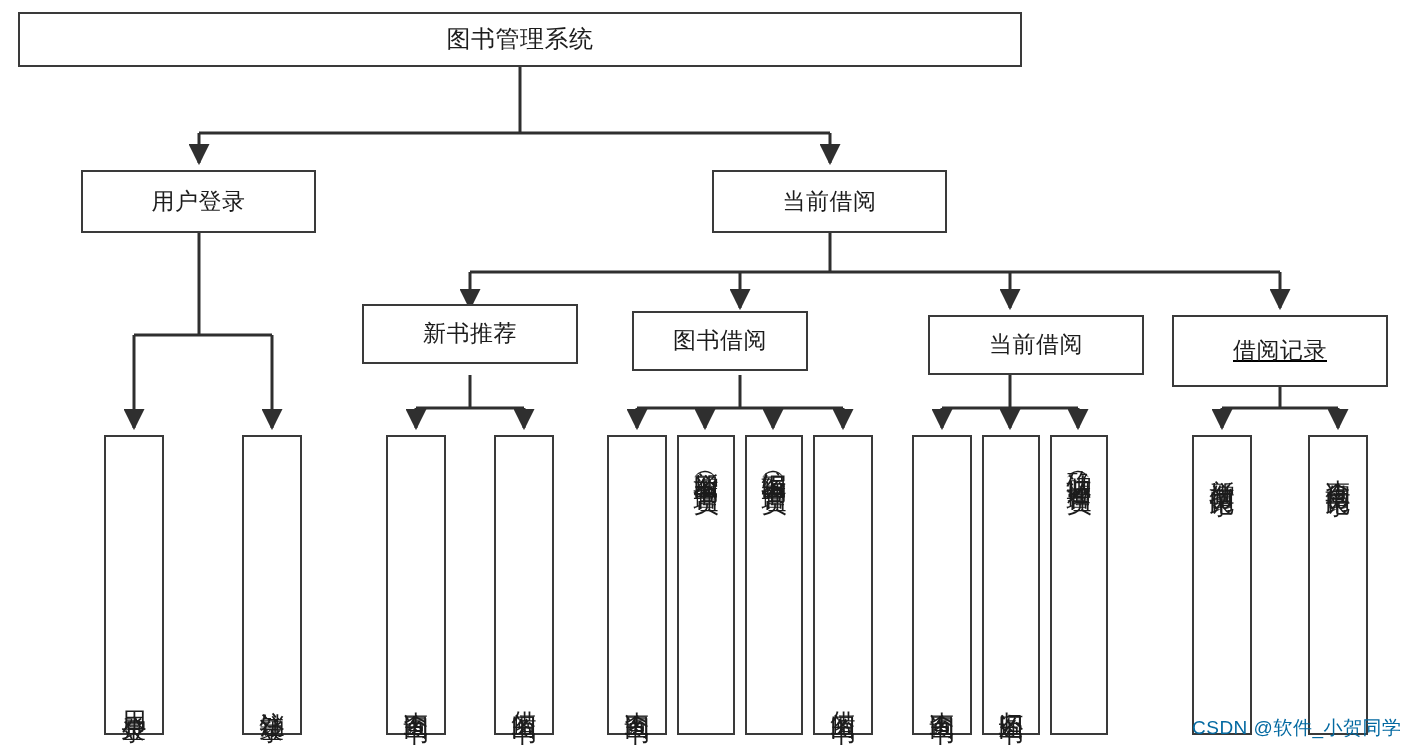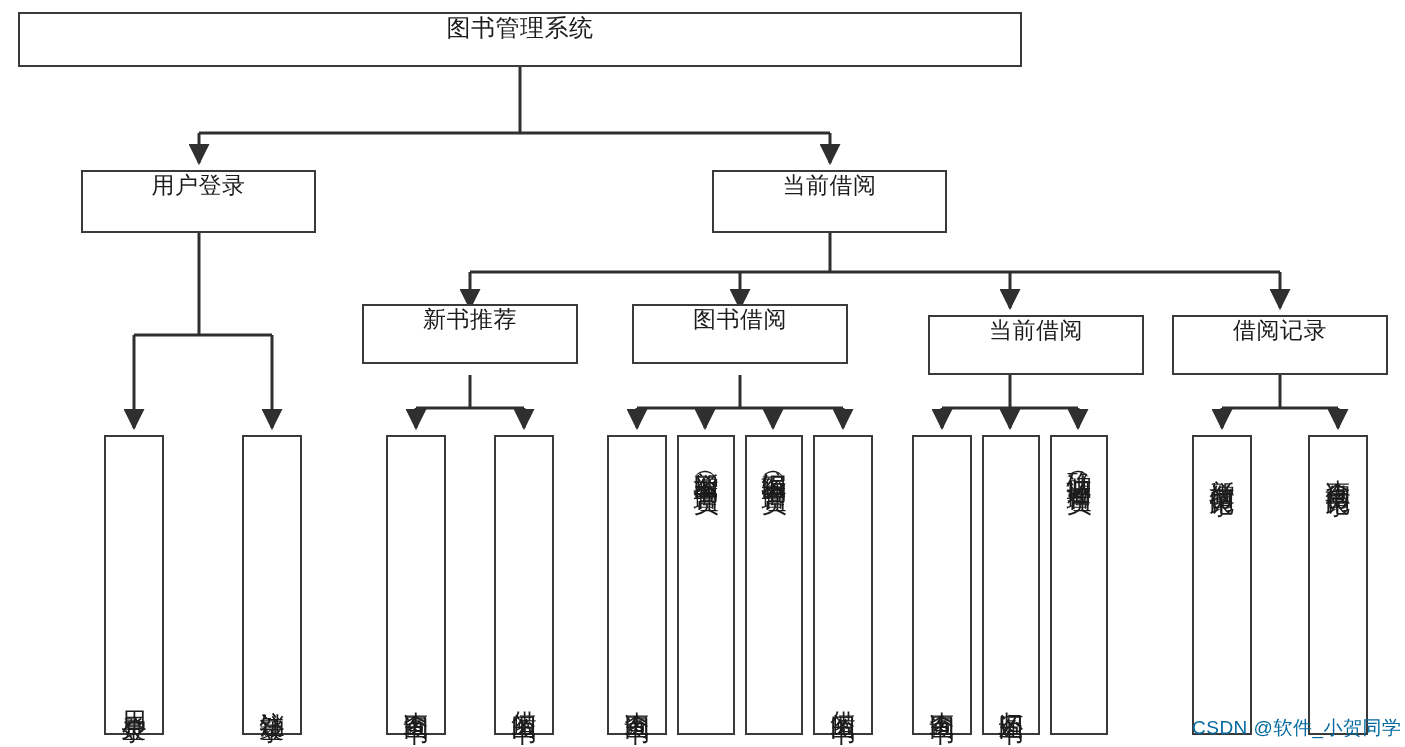--- a/index.html
+++ b/index.html
@@ -26,20 +26,21 @@
     width: 1405px;
     height: 747px;
     pointer-events: none;
   }
   .node {
     position: absolute;
     box-sizing: border-box;
     background: #ffffff;
     border: 2.5px solid #3a3a3a;
     display: flex;
+    align-items: center;
     justify-content: center;
     z-index: 2;
   }
   .node .label {
     color: #1c1c1c;
     line-height: 1.18;
     text-align: center;
     white-space: pre;
   }
   
@@ -141,27 +142,27 @@
   <div class="node horiz" style="left:81px; top:170px; width:235px; height:63px;">
     <span class="label">用户登录</span>
   </div>
   <div class="node horiz" style="left:712px; top:170px; width:235px; height:63px;">
     <span class="label">当前借阅</span>
   </div>
 
   <div class="node horiz" style="left:362px; top:304px; width:216px; height:60px;">
     <span class="label">新书推荐</span>
   </div>
-  <div class="node horiz" style="left:632px; top:304px; width:216px; height:60px;">
+  <div class="node horiz" style="left:632px; top:311px; width:176px; height:60px;">
     <span class="label">图书借阅</span>
   </div>
   <div class="node horiz" style="left:902px; top:315px; width:216px; height:60px;margin-left:26px;">
     <span class="label">当前借阅</span>
   </div>
-  <div class="node horiz" style="left:1172px; top:315px; width:216px; height:60px;">
+  <div class="node horiz" style="left:1172px; top:315px; width:216px; height:72px;text-decoration:underline;">
     <span class="label">借阅记录</span>
   </div>
 
   <div class="node vert" style="left:104px; top:435px; width:60px; height:300px;">
     <span class="label">用户登录</span>
   </div>
   <div class="node vert" style="left:242px; top:435px; width:60px; height:300px;">
     <span class="label">注销登录</span>
   </div>
 

